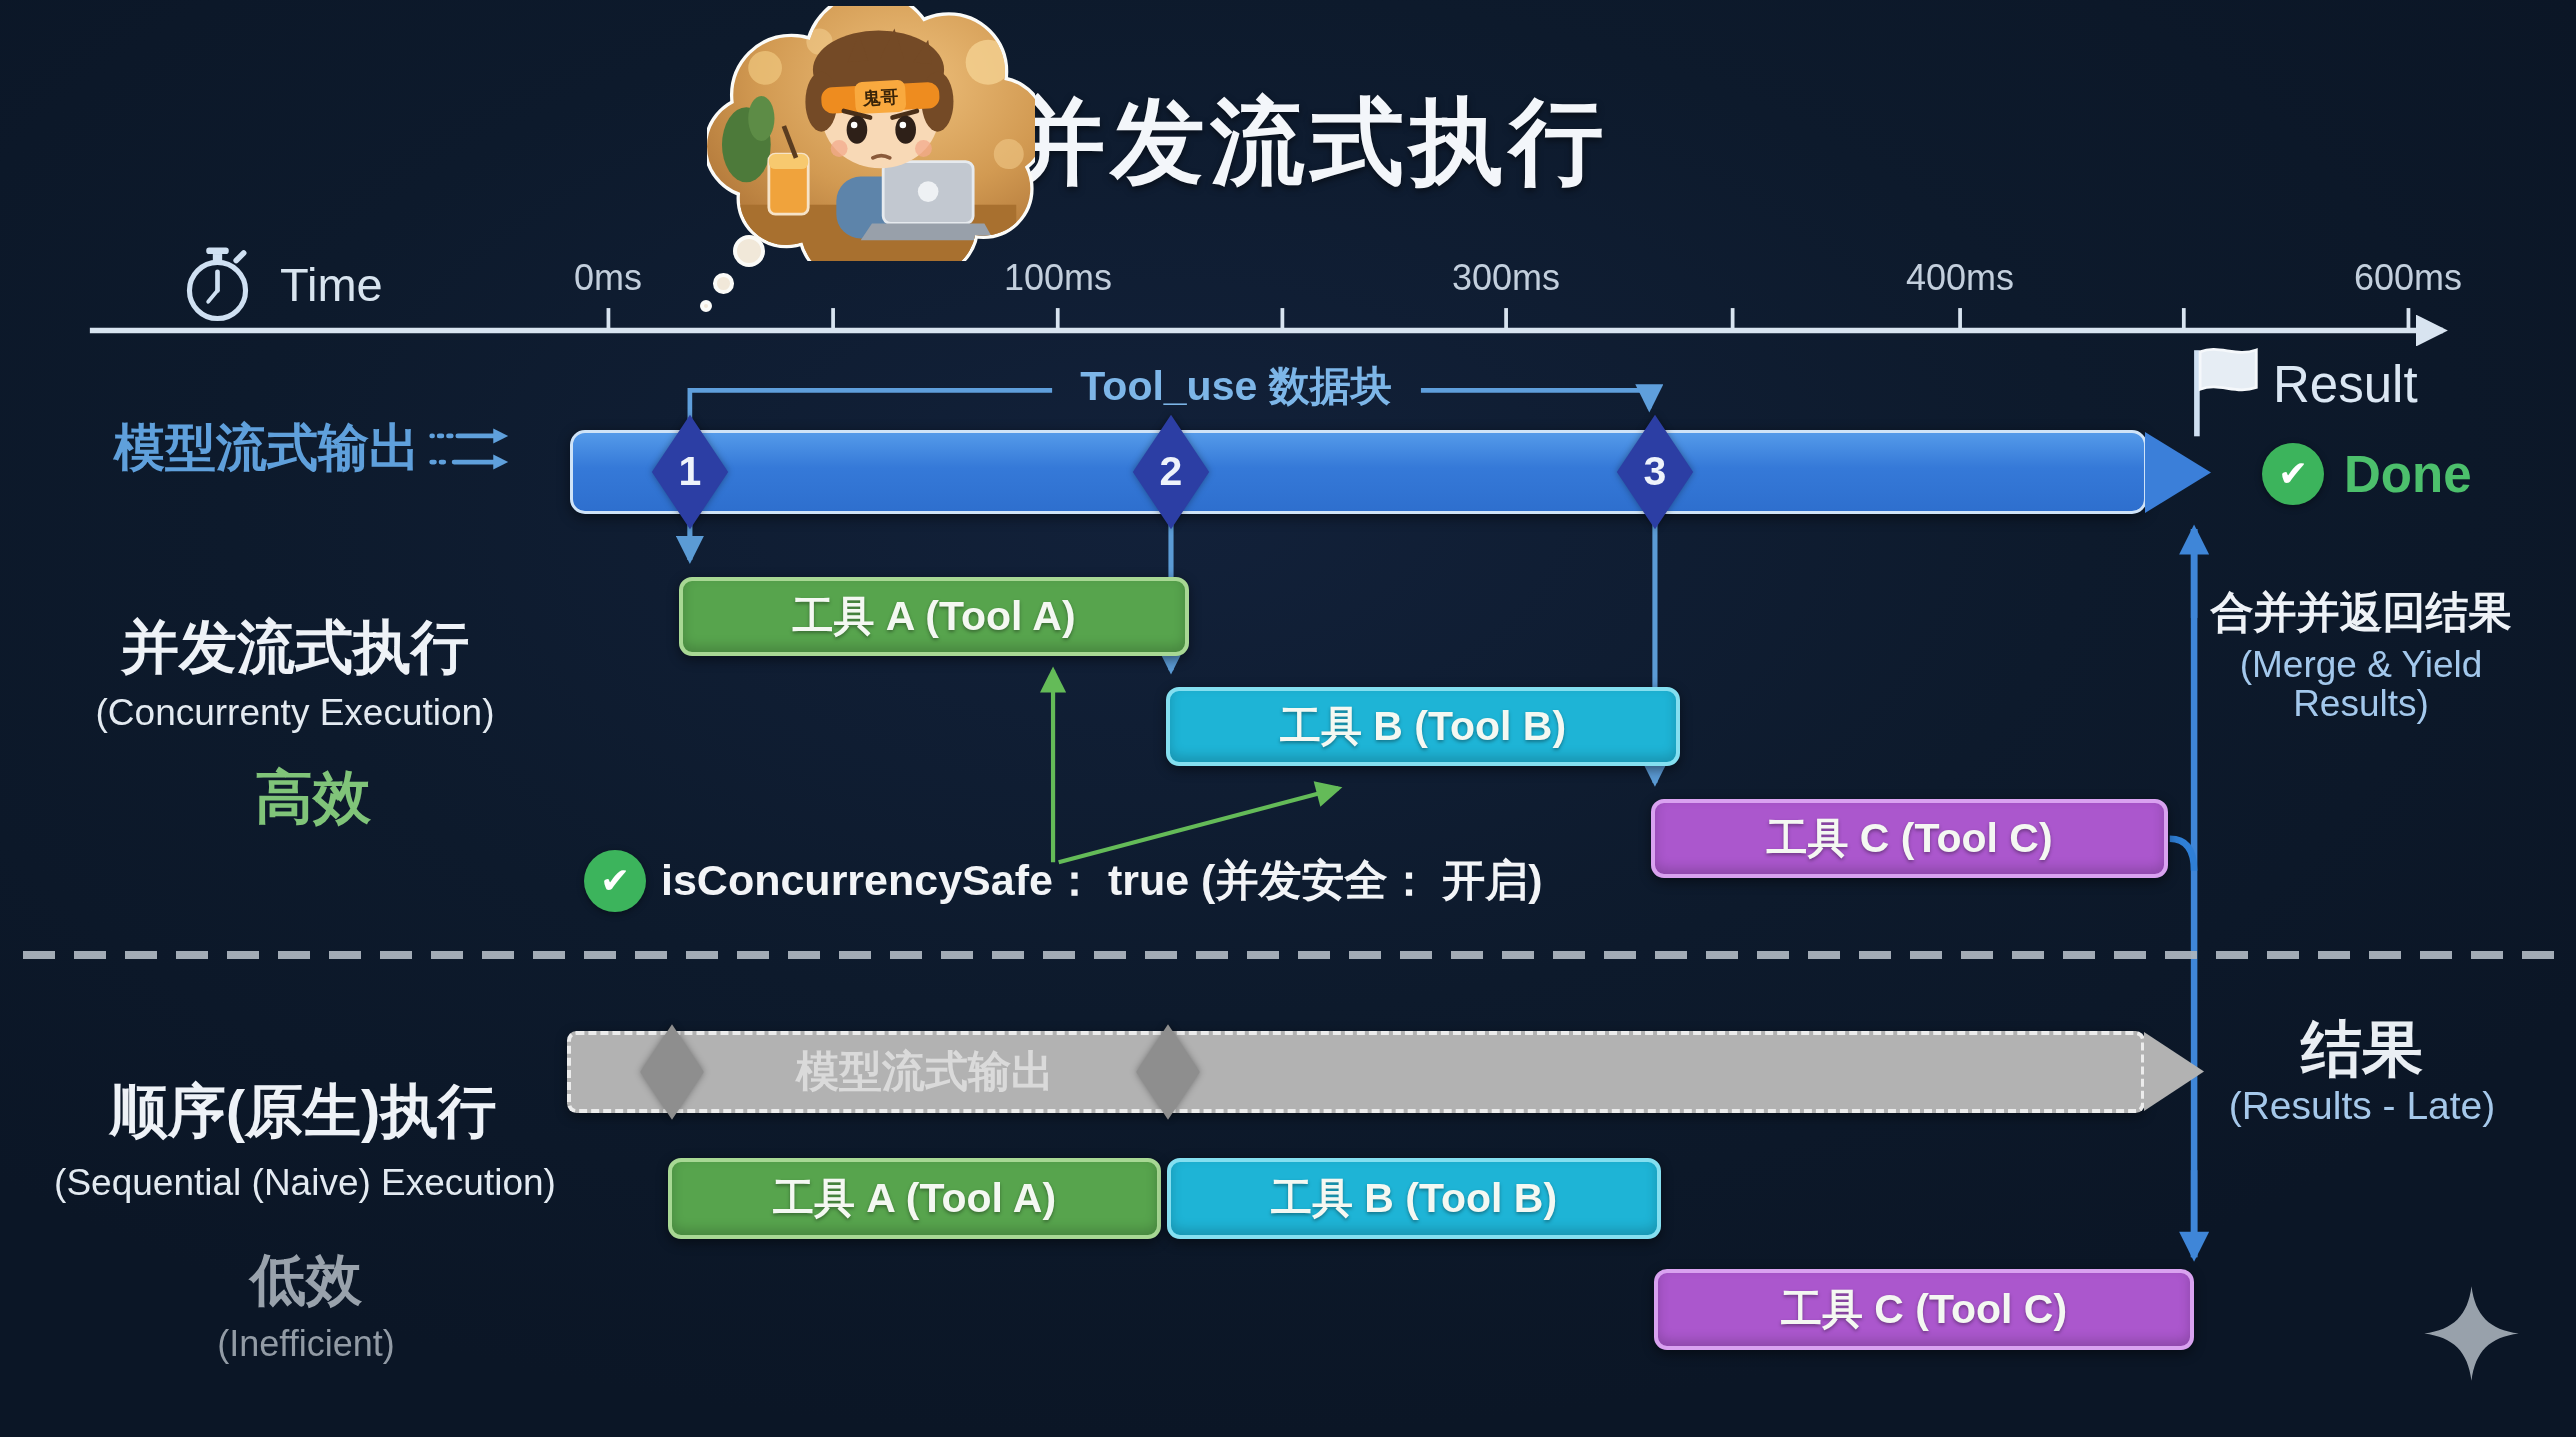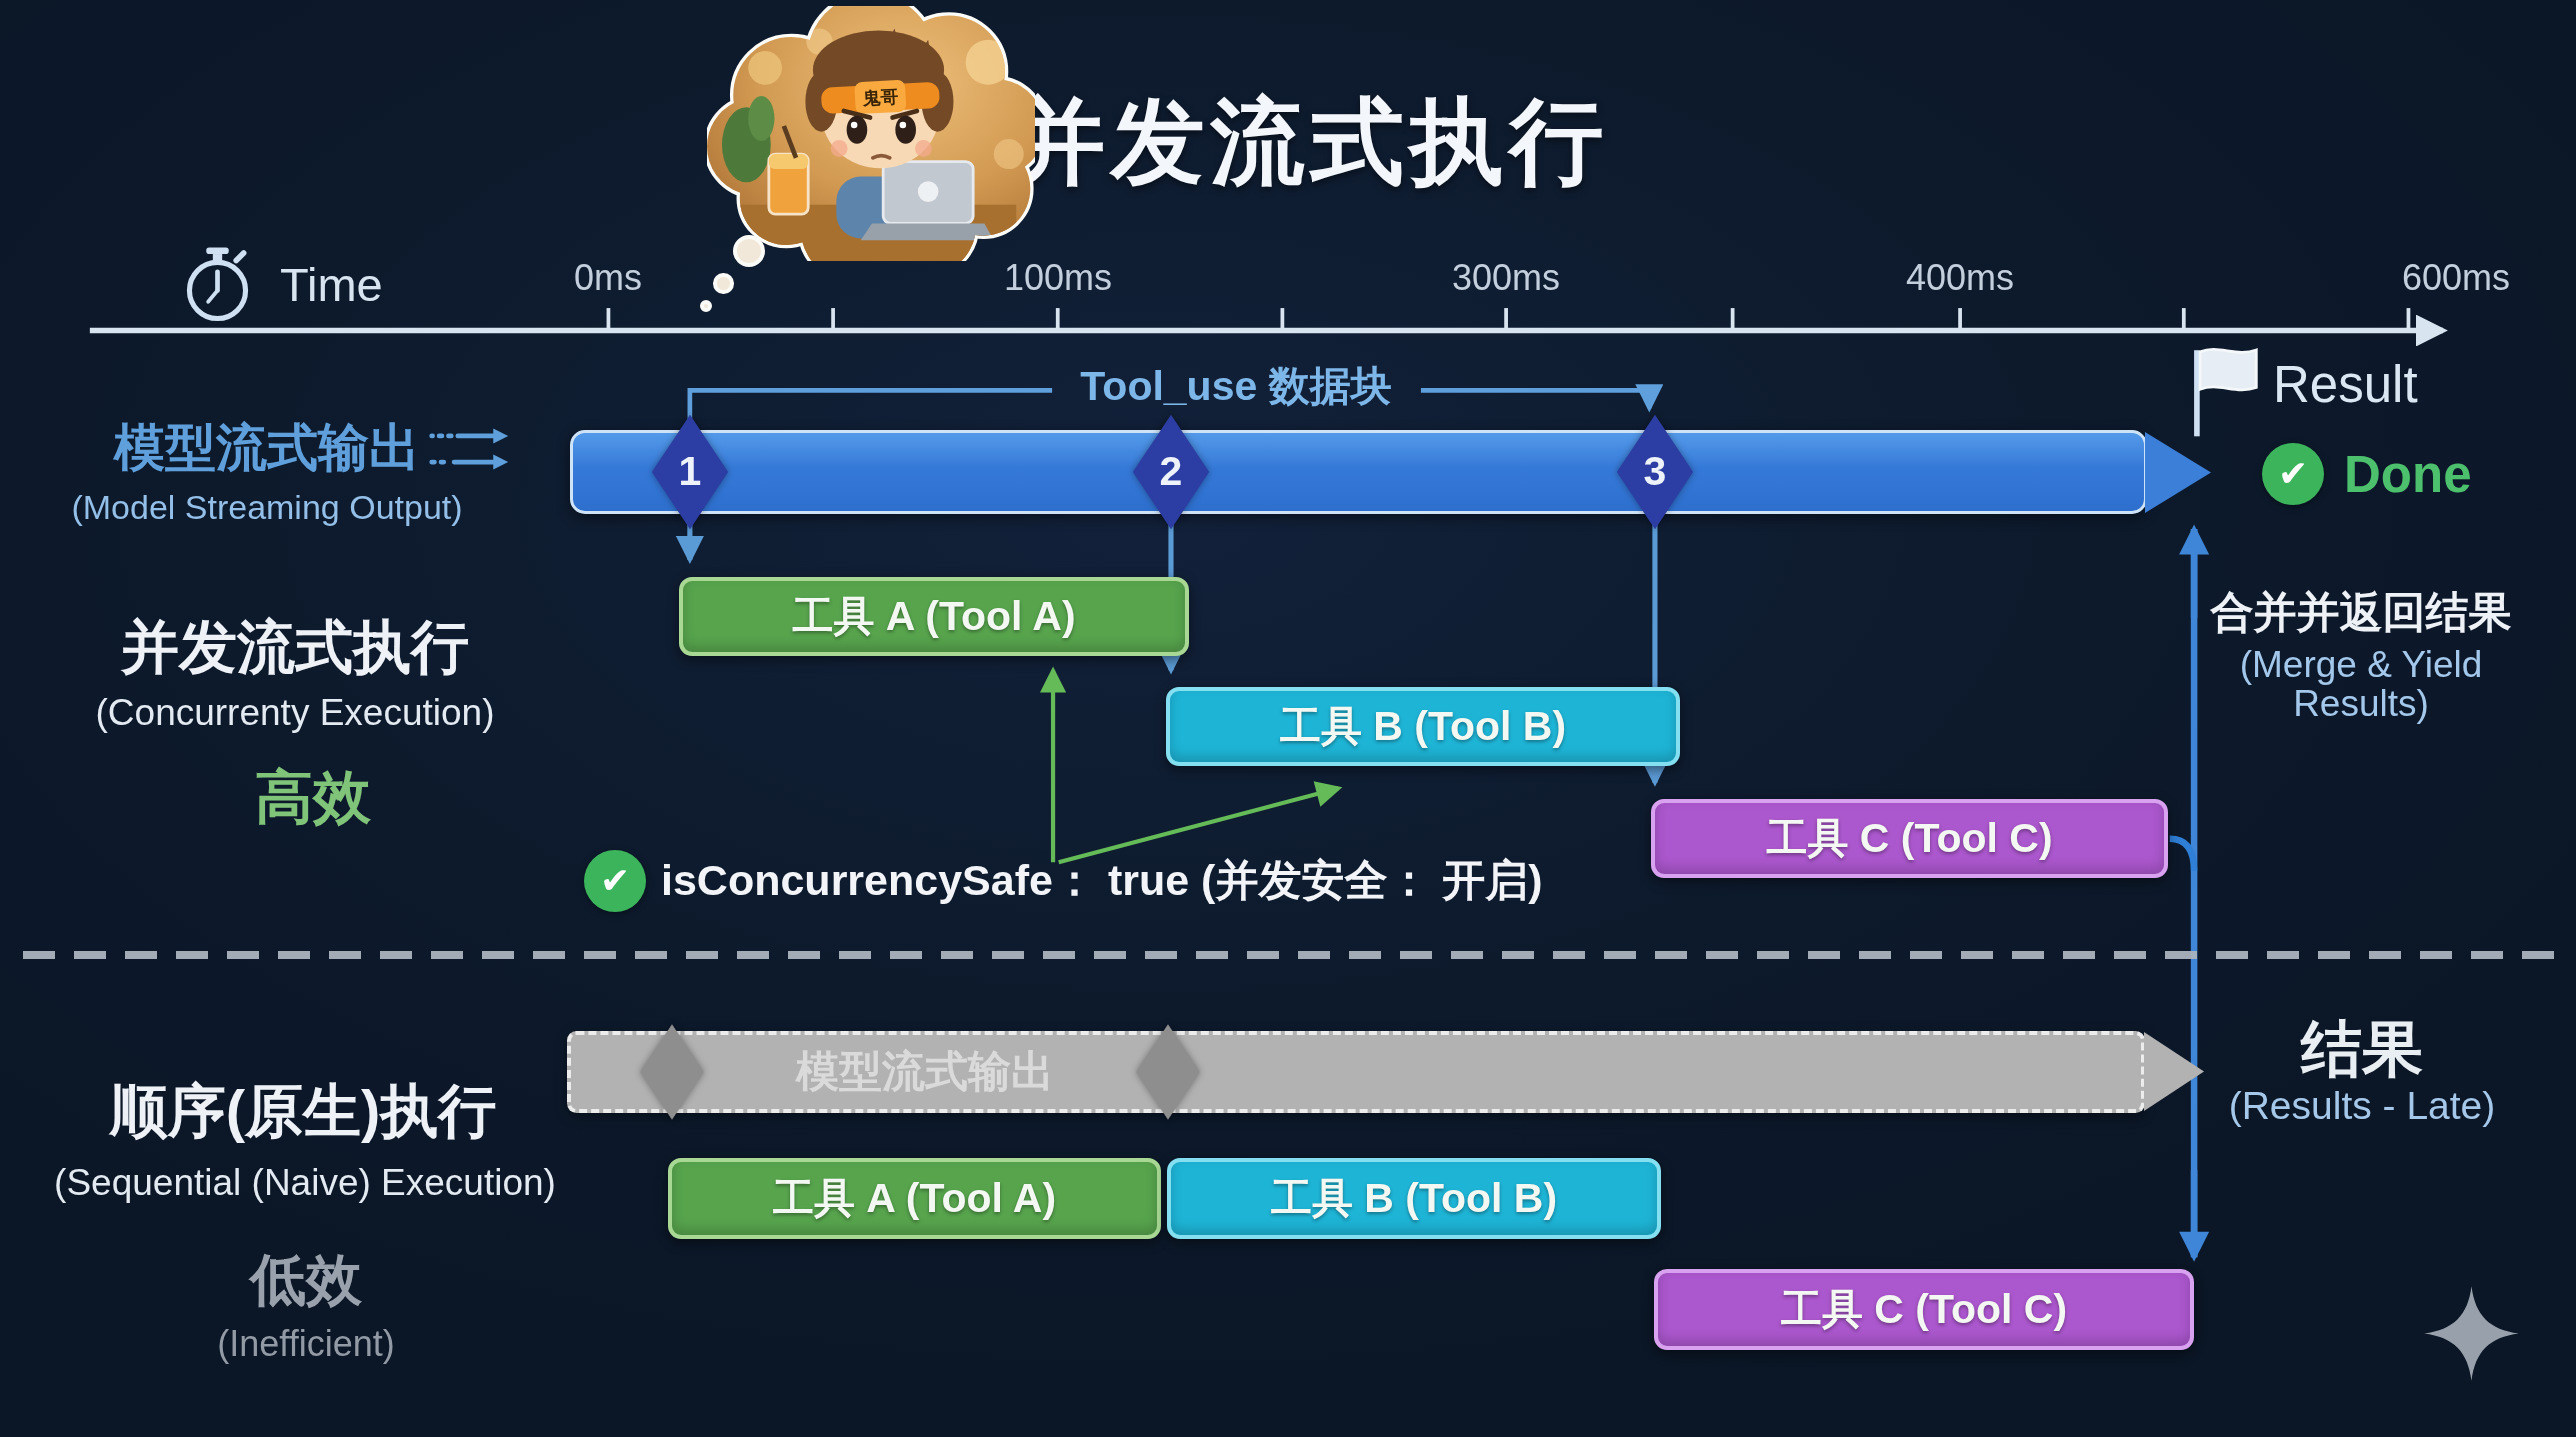--- a/index.html
+++ b/index.html
@@ -243,21 +243,21 @@
     <circle cx="40" cy="54" r="30" fill="none" stroke="#cfe0f2" stroke-width="5.5"></circle>
     <line x1="40" y1="54" x2="40" y2="34" stroke="#cfe0f2" stroke-width="5" stroke-linecap="round"></line>
     <line x1="40" y1="54" x2="30" y2="66" stroke="#cfe0f2" stroke-width="4" stroke-linecap="round"></line>
   </svg>
   <div class="abs time-label ctry" style="left:280px;top:284px;">Time</div>
 
   <div class="abs tick-label ctr" style="left:608px;top:278px;">0ms</div>
   <div class="abs tick-label ctr" style="left:1058px;top:278px;">100ms</div>
   <div class="abs tick-label ctr" style="left:1506px;top:278px;">300ms</div>
   <div class="abs tick-label ctr" style="left:1960px;top:278px;">400ms</div>
-  <div class="abs tick-label ctr" style="left:2408px;top:278px;margin-left:48px;">600ms</div>
+  <div class="abs tick-label ctr" style="left:2408px;top:278px;">600ms</div>
 
   <div class="abs bracket-label ctr" style="left:1236px;top:386px;">Tool_use 数据块</div>
 
   <div class="abs stream-bar"></div>
   <div class="abs stream-bar-tip"></div>
 
   <div class="abs diamond blue dmd" style="left:690px;top:472px;"></div>
   <div class="abs diamond blue dmd" style="left:1171px;top:472px;"></div>
   <div class="abs diamond blue dmd" style="left:1655px;top:472px;"></div>
   <div class="abs marker-num ctr" style="left:690px;top:471px;">1</div>
@@ -269,21 +269,20 @@
     <g stroke="#5fa0dc" stroke-width="5" stroke-linecap="round">
       <line x1="6" y1="16" x2="10" y2="16" stroke-dasharray="1 9"></line>
       <line x1="14" y1="16" x2="30" y2="16" stroke-dasharray="3 7"></line>
       <line x1="34" y1="16" x2="74" y2="16"></line>
       <line x1="6" y1="44" x2="26" y2="44" stroke-dasharray="3 7"></line>
       <line x1="30" y1="44" x2="74" y2="44"></line>
     </g>
     <polygon points="72,8 88,16 72,24" fill="#5fa0dc"></polygon>
     <polygon points="72,36 88,44 72,52" fill="#5fa0dc"></polygon>
   </svg>
-  <div class="abs side-en-blue ctr" style="left:267px;top:507px;">(Model Streaming Output)</div>
 
   <div class="abs row-zh ctr" style="left:295px;top:648px;">并发流式执行</div>
   <div class="abs row-en ctr" style="left:295px;top:713px;">(Concurrenty Execution)</div>
   <div class="abs badge-green ctr" style="left:313px;top:798px;">高效</div>
 
   <div class="abs tool tool-a" style="left:679px;top:577px;width:510px;height:79px;">
       <span>工具 A (Tool A)</span>
     </div>
   <div class="abs tool tool-b" style="left:1166px;top:687px;width:514px;height:79px;">
       <span>工具 B (Tool B)</span>

